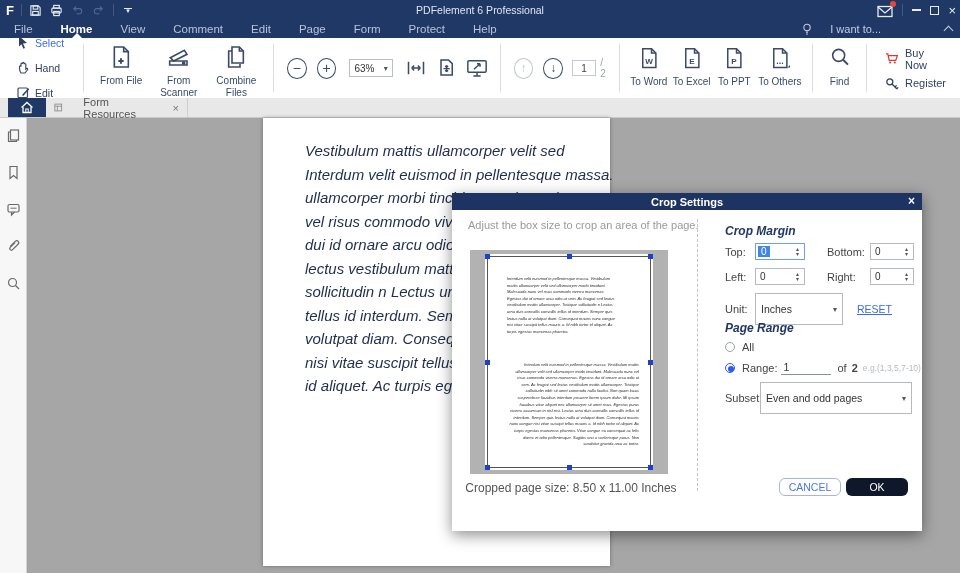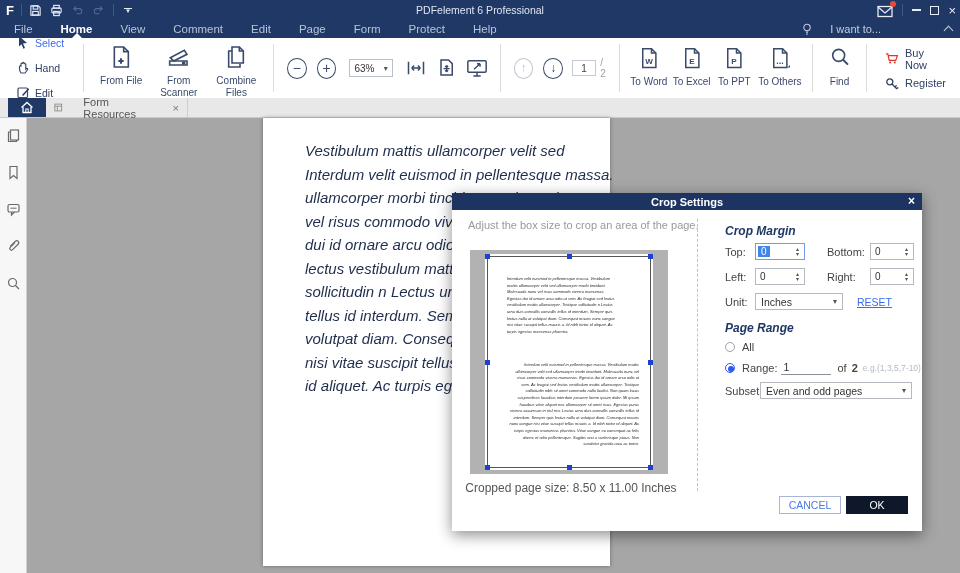--- a/index.html
+++ b/index.html
@@ -105,30 +105,30 @@
   .rp-head { font-size:12px; font-weight:bold; color:#1f3765; }
   .rp-row { position:absolute; left:273px; display:flex; align-items:center; font-size:11px; color:#444; }
   .flabel { width:30px; }
   .flabel2 { width:43px; }
   .spin { width:50px; height:17px; border:1px solid #b5b9c0; display:flex; align-items:center; background:#fff; }
   .spin.focused { border:1.5px solid #6f9bf2; }
   .spin .val { flex:1; padding-left:4px; font-size:10px; color:#333; }
   .spin.focused .val { background:#3f86e8; color:#fff; flex:0 0 auto; padding:0 3px; margin-left:2px; }
   .spin .arrows { width:13px; display:flex; flex-direction:column; align-items:center; line-height:5px; font-size:6px; color:#555; }
   .selectbox { height:17px; border:1px solid #b5b9c0; background:#fff; display:flex; align-items:center;
-    justify-content:space-between; padding:0 5px; font-size:10.5px; color:#333; }
+    justify-content:space-between; padding:15px 5px; font-size:10.5px; color:#333; }
   .selectbox .caret { font-size:8px; color:#555; }
   .reset-link { color:#3a6af0; font-size:10.5px; text-decoration:underline; margin-left:14px; }
   .radio { width:10px; height:10px; border:1px solid #9aa0ab; border-radius:50%; margin-right:7px; background:#fff; }
   .radio.sel { border-color:#2e5bef; position:relative; }
   .radio.sel:after { content:""; position:absolute; left:2px; top:2px; width:6px; height:6px; border-radius:50%; background:#2e5bef; }
   .range-input { width:50px; border-bottom:1px solid #8a8f98; font-size:10.5px; color:#333; padding:0 2px 1px 2px; margin:0 6px 0 4px; }
   .hint { color:#b5b9c0; font-size:8.5px; margin-left:5px; white-space:nowrap; }
-  .dlg-btn { position:absolute; top:303px; height:18px; display:flex; align-items:center; justify-content:center;
-    font-size:10.5px; }
+  .dlg-btn { position:absolute; top:285px; height:18px; display:flex; align-items:center; justify-content:center;
+    font-size:10.5px;border-radius:6px; }
   #btn-cancel { left:327px; width:62px; border:1px solid #a9b6d3; color:#4a7ae0; background:#fff; }
   #btn-ok { left:394px; width:62px; background:#0f172a; color:#fff; }
 </style>
 </head>
 <body>
 
 <div id="app">
 
   <div id="titlebar">
     <div class="tb-left">

